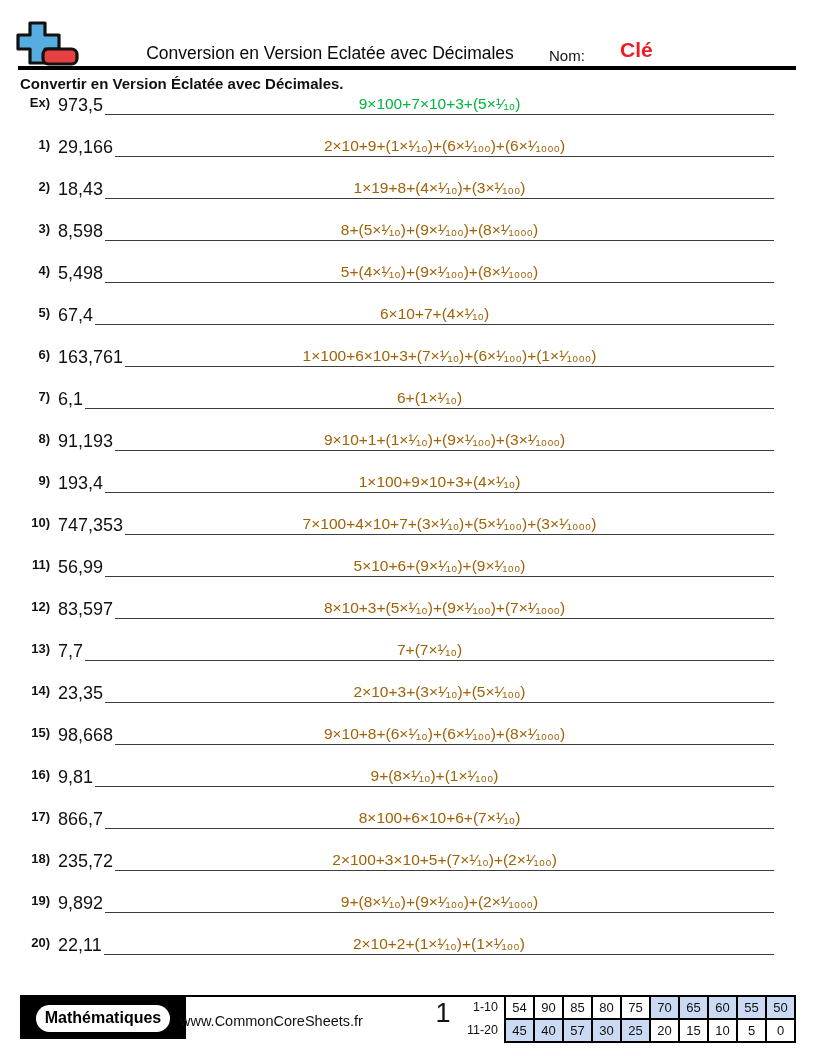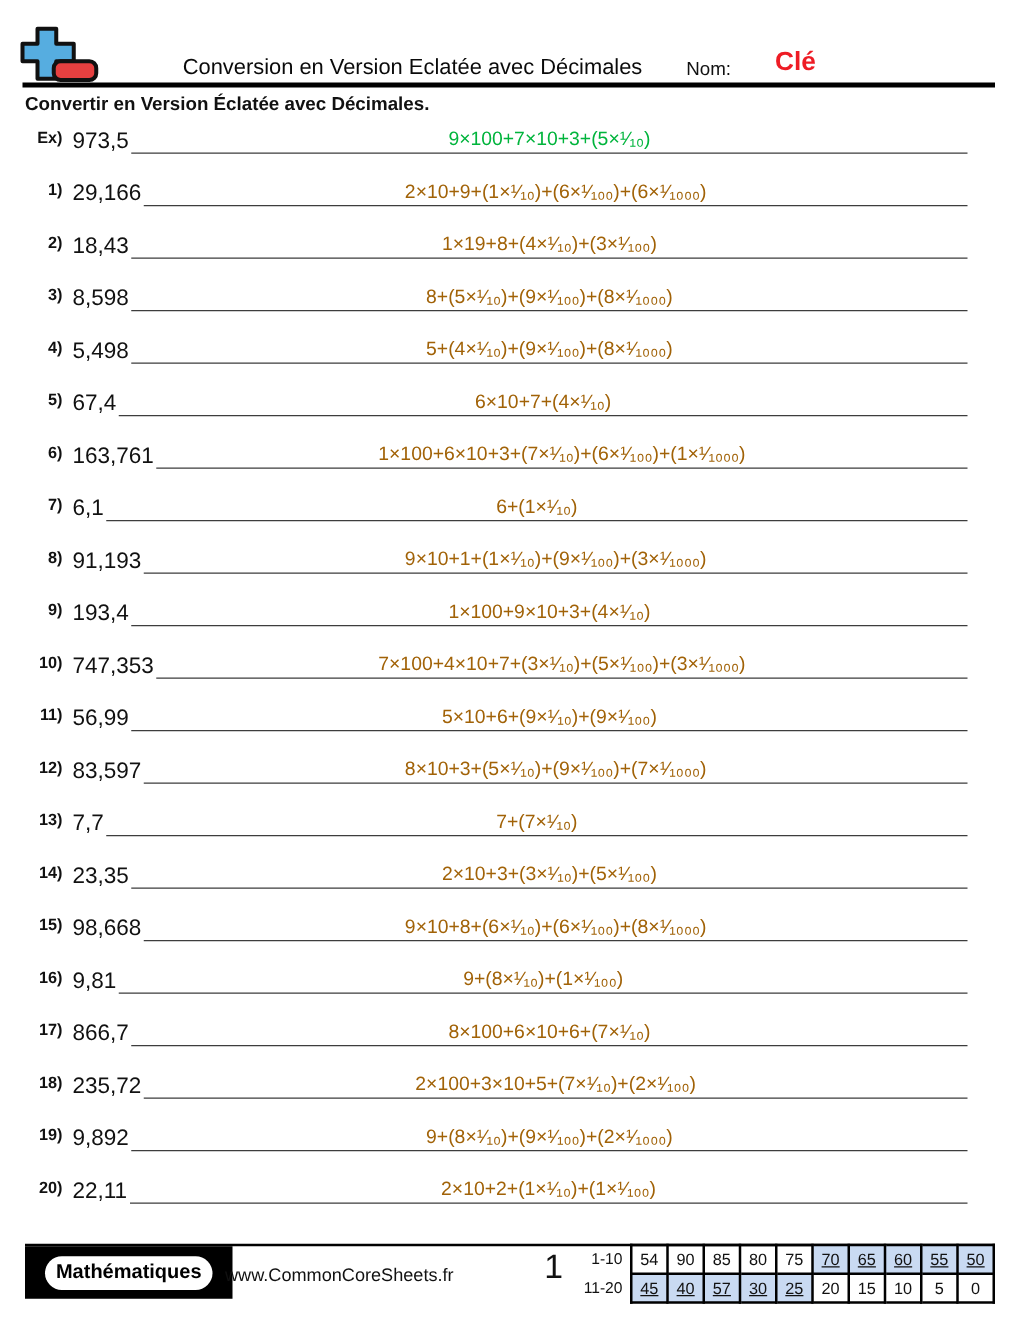--- a/index.html
+++ b/index.html
@@ -19,21 +19,21 @@
   .nom-label { position:absolute; left:549px; top:47px; font-size:15px; }
   .nom-value { position:absolute; left:620px; top:38px; font-size:21px; font-weight:bold; color:#ee1c25; }
   .header-rule { position:absolute; left:18px; right:20px; top:66px; height:4px; background:#000; }
 
   .instruction {
     height:25px; padding:5px 0 0 20px; font-weight:bold; font-size:15px; box-sizing:border-box;
   }
 
   
   .problems { padding:0 22px 0 20px; }
-  .row { height:42px; display:flex; align-items:center; }
+  .row { height:42px; display:flex; align-items:flex-start; }
   .num {
     width:30px; min-width:30px; text-align:right;
     font-weight:bold; font-size:13px; padding-bottom:13px; white-space:nowrap;
   }
   .val { font-size:18px; padding:0 0 8px 8px; white-space:nowrap; }
   .ansline {
     flex:1; margin:0 20px 7px 2px;
     border-bottom:1.6px solid #3d3d3d; text-align:center;
   }
   .answer { font-size:15.5px; color:#a16207; display:inline-block; padding-bottom:1px; white-space:nowrap; }
@@ -49,21 +49,21 @@
     background:#fff; border-radius:15px; padding:4px 9px 5px 9px;
     font-weight:bold; font-size:16px; color:#000; white-space:nowrap;
   }
   .website { position:absolute; left:160px; top:16px; font-size:14.5px; }
   .page-num { position:absolute; left:408px; width:30px; top:1px; font-size:27px; text-align:center; }
 
   .grade-table { position:absolute; right:0; top:-2.5px; border-collapse:collapse; }
   .grade-table td { font-size:13px; text-align:center; height:19px; }
   .grade-table td.glabel { border:none; padding:0 6px 0 0; text-align:right; font-size:12.5px; width:34px; }
   .grade-table td.cell { border:2px solid #000; width:25px; min-width:25px; }
-  .grade-table td.cell.shaded { background:#c9daf2;text-decoration:underline; }
+  .grade-table td.cell.shaded { background:#c9daf2; }
 </style>
 </head>
 <body>
 
 <div class="page">
 
   <div class="header">
     <svg class="logo" viewBox="0 0 64 46">
       <path d="M14 2 h15 v12 h14 v14 h-14 v14 h-15 v-14 H2 v-14 h12 z" fill="#56ade0" stroke="#111" stroke-width="3.2" stroke-linejoin="round"></path>
       <rect x="27" y="28" width="34" height="15" rx="5.5" fill="#e64040" stroke="#111" stroke-width="3.2"></rect>

